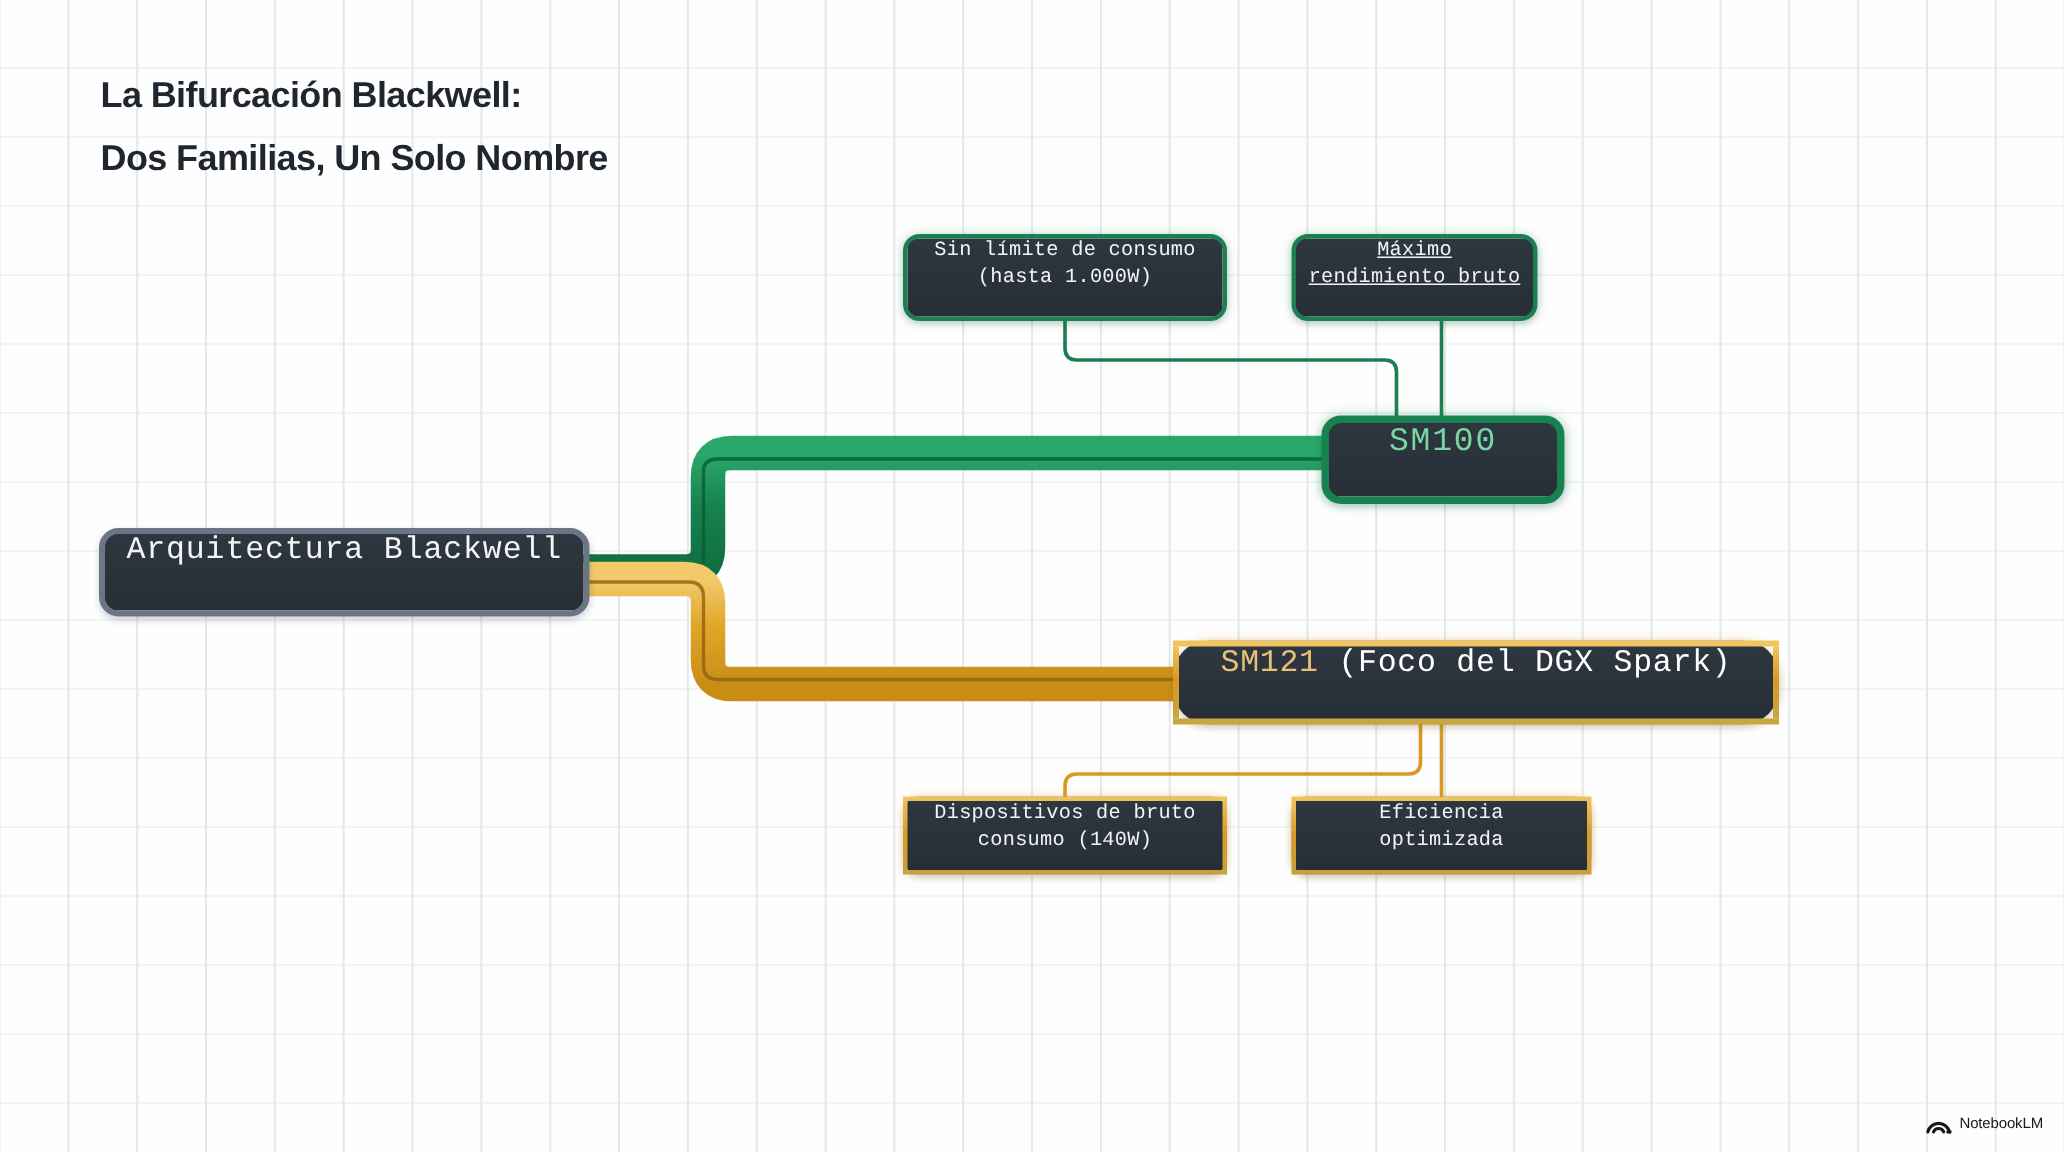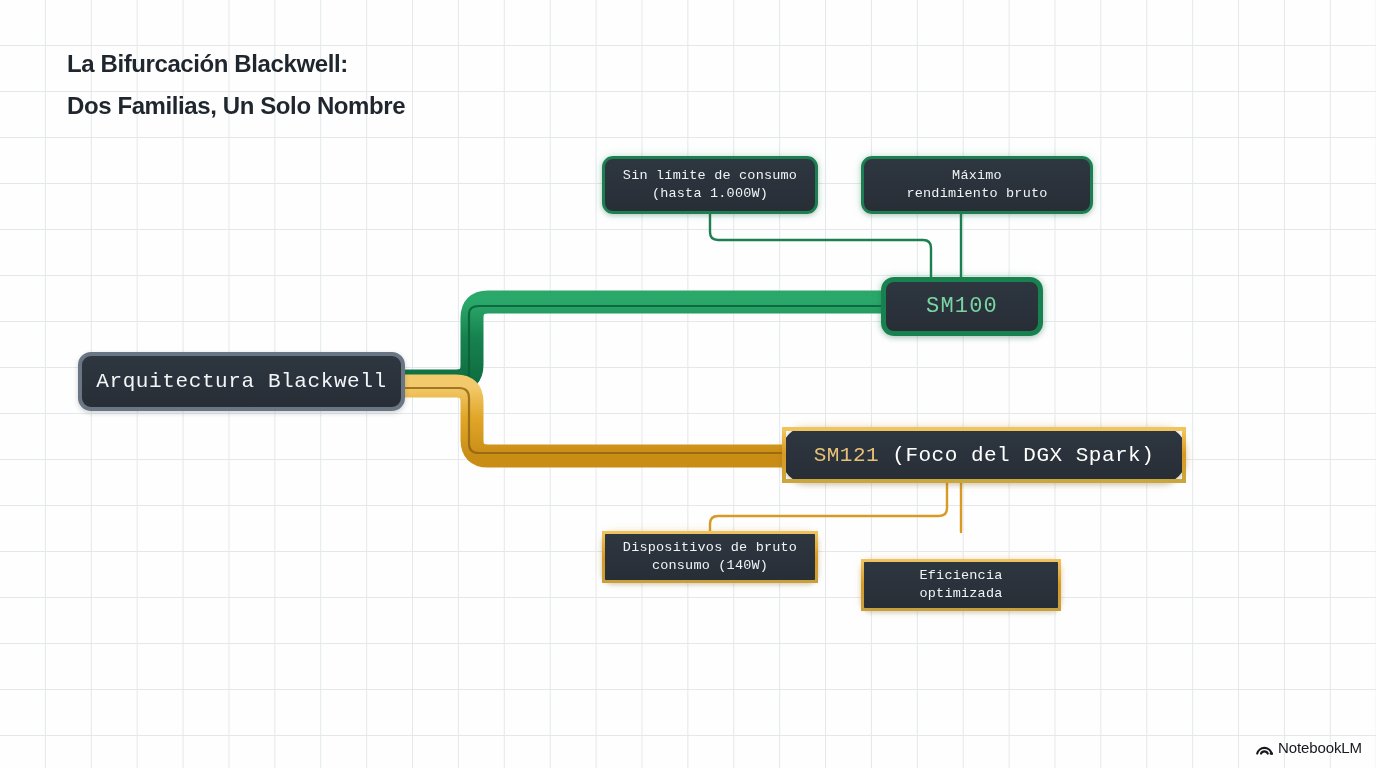--- a/index.html
+++ b/index.html
@@ -41,32 +41,32 @@
     left: 0; top: 0;
     width: 1376px;
     height: 768px;
   }
 
   
   .node {
     position: absolute;
     box-sizing: border-box;
     display: flex;
-    align-items: center;
+    align-items: flex-start;
     justify-content: center;
     text-align: center;
     border-radius: 11px;
     font-family: "Liberation Mono", monospace;
     white-space: pre-line;
     background: linear-gradient(180deg, #2e3640 0%, #272e36 100%);
   }
 
   
   .node.root {
-    left: 78px;
+    left: 66px;
     top: 352px;
     width: 327px;
     height: 59px;
     border: 4px solid #6a7684;
     border-radius: 13px;
     color: #f2f5f7;
     font-size: 21px;
     letter-spacing: 0.6px;
     box-shadow: 0 2px 5px rgba(40,50,60,0.22);
   }
@@ -87,21 +87,21 @@
   .node.green-leaf {
     height: 58px;
     border: 3px solid #1d7f51;
     color: #f0f4f6;
     font-size: 13.5px;
     line-height: 18px;
     letter-spacing: 0.2px;
     box-shadow: 0 0 8px rgba(35,160,100,0.26), 0 2px 4px rgba(40,50,60,0.18);
   }
   #leaf-green-1 { left: 602px; top: 156px; width: 216px; }
-  #leaf-green-2 { left: 861px; top: 156px; width: 232px; }
+  #leaf-green-2 { left: 861px; top: 156px; width: 164px; text-decoration: underline; }
 
   
   .node.amber-main {
     left: 782px;
     top: 427px;
     width: 404px;
     height: 56px;
     border: 4px solid;
     border-image: linear-gradient(180deg,#f0c560 0%,#d99820 48%,#caa63f 100%) 1;
     border-radius: 24px;
@@ -115,32 +115,32 @@
     height: 52px;
     border: 3px solid;
     border-image: linear-gradient(180deg,#eec25e 0%,#d89a22 50%,#c8a03c 100%) 1;
     color: #f1f4f6;
     font-size: 13.5px;
     line-height: 18px;
     letter-spacing: 0.2px;
     box-shadow: 0 0 7px rgba(220,160,40,0.26), 0 2px 4px rgba(40,50,60,0.18);
   }
   #leaf-amber-1 { left: 602px; top: 531px; width: 216px; }
-  #leaf-amber-2 { left: 861px; top: 531px; width: 200px; margin-top: 28px; }
+  #leaf-amber-2 { left: 861px; top: 531px; width: 200px; }
 
   
   #watermark {
     position: absolute;
     right: 14px;
     bottom: 12px;
     display: flex;
     align-items: center;
     gap: 5px;
     color: #15181c;
-    font-size: 15px;
+    font-size: 10px;
     font-family: "Liberation Sans", sans-serif;
     letter-spacing: -0.1px;
   }
 </style>
 </head>
 <body>
 
 <div id="canvas">
 
   <div id="title">La Bifurcación Blackwell:

